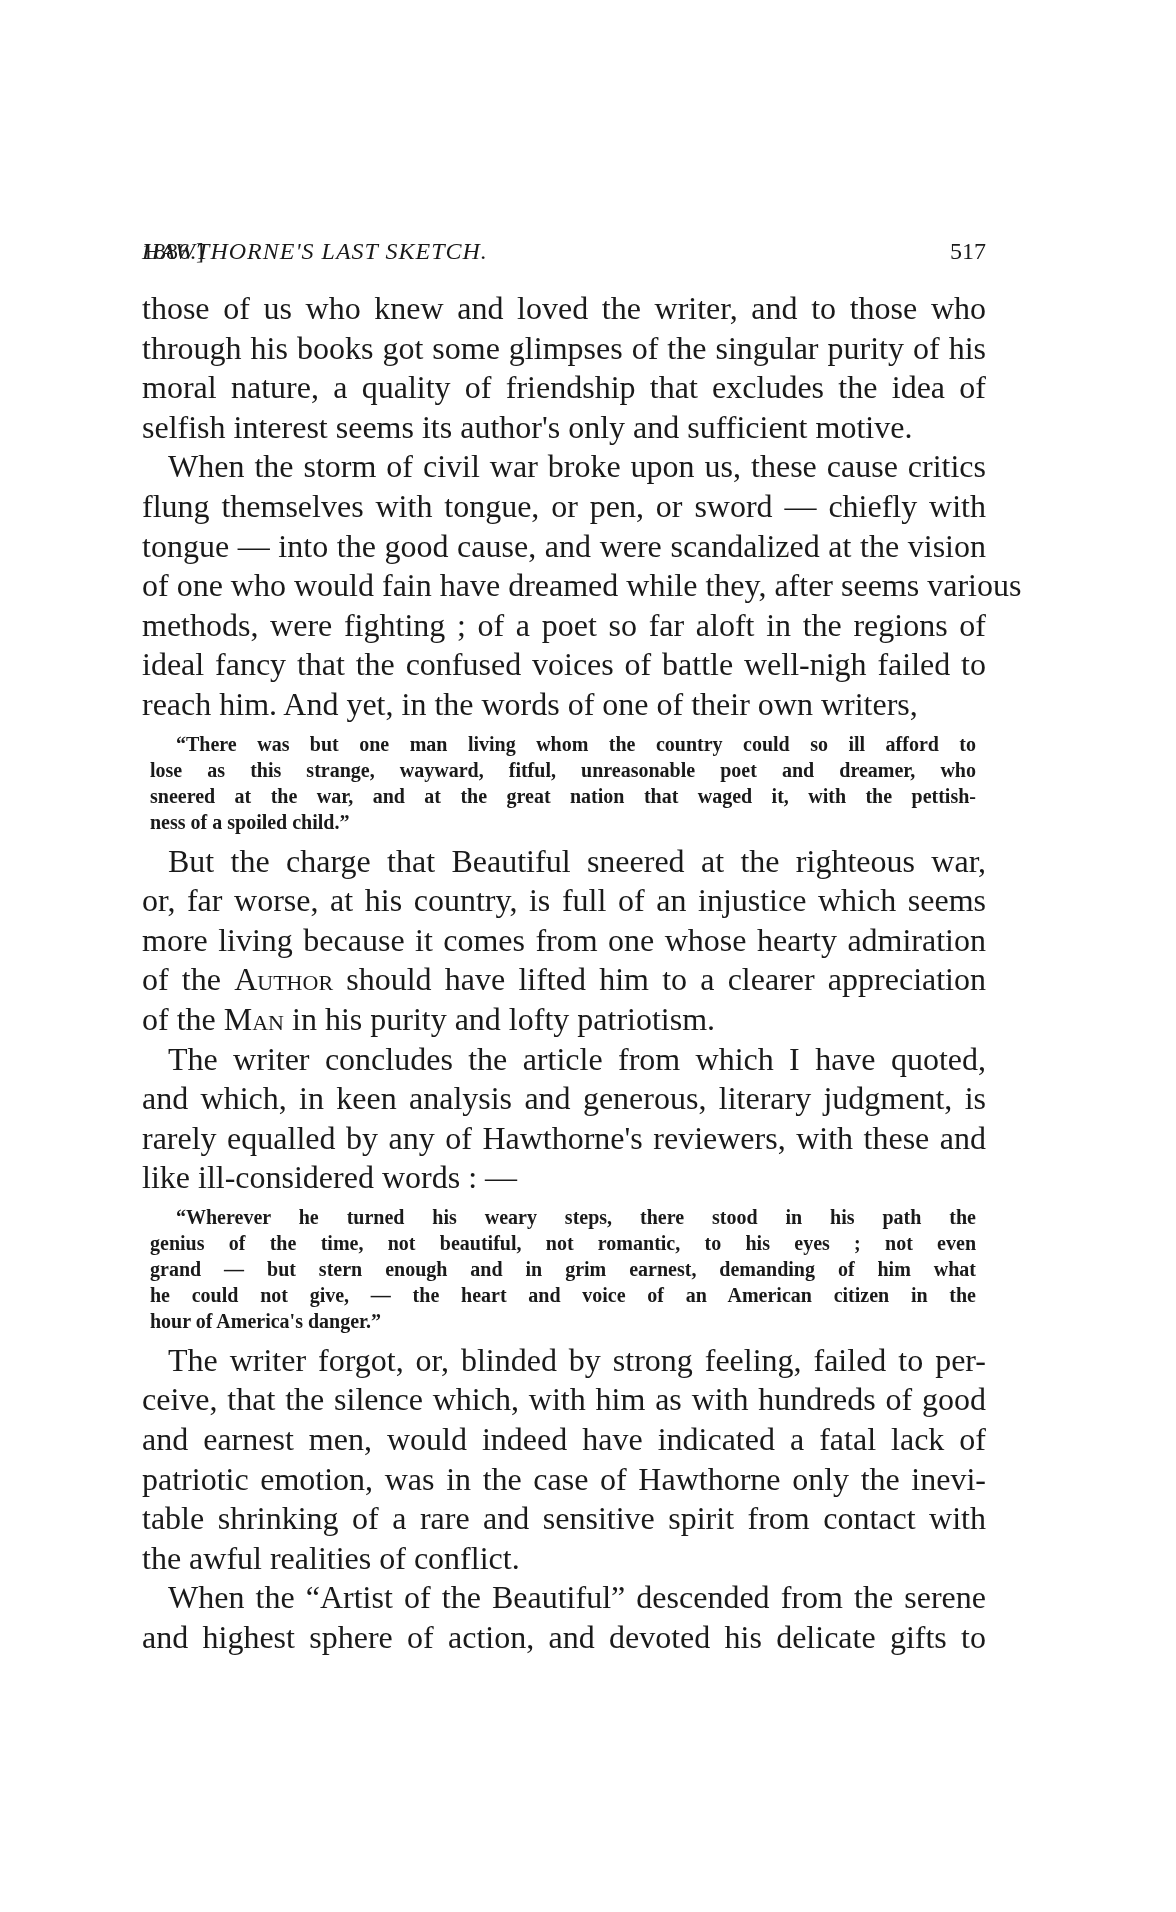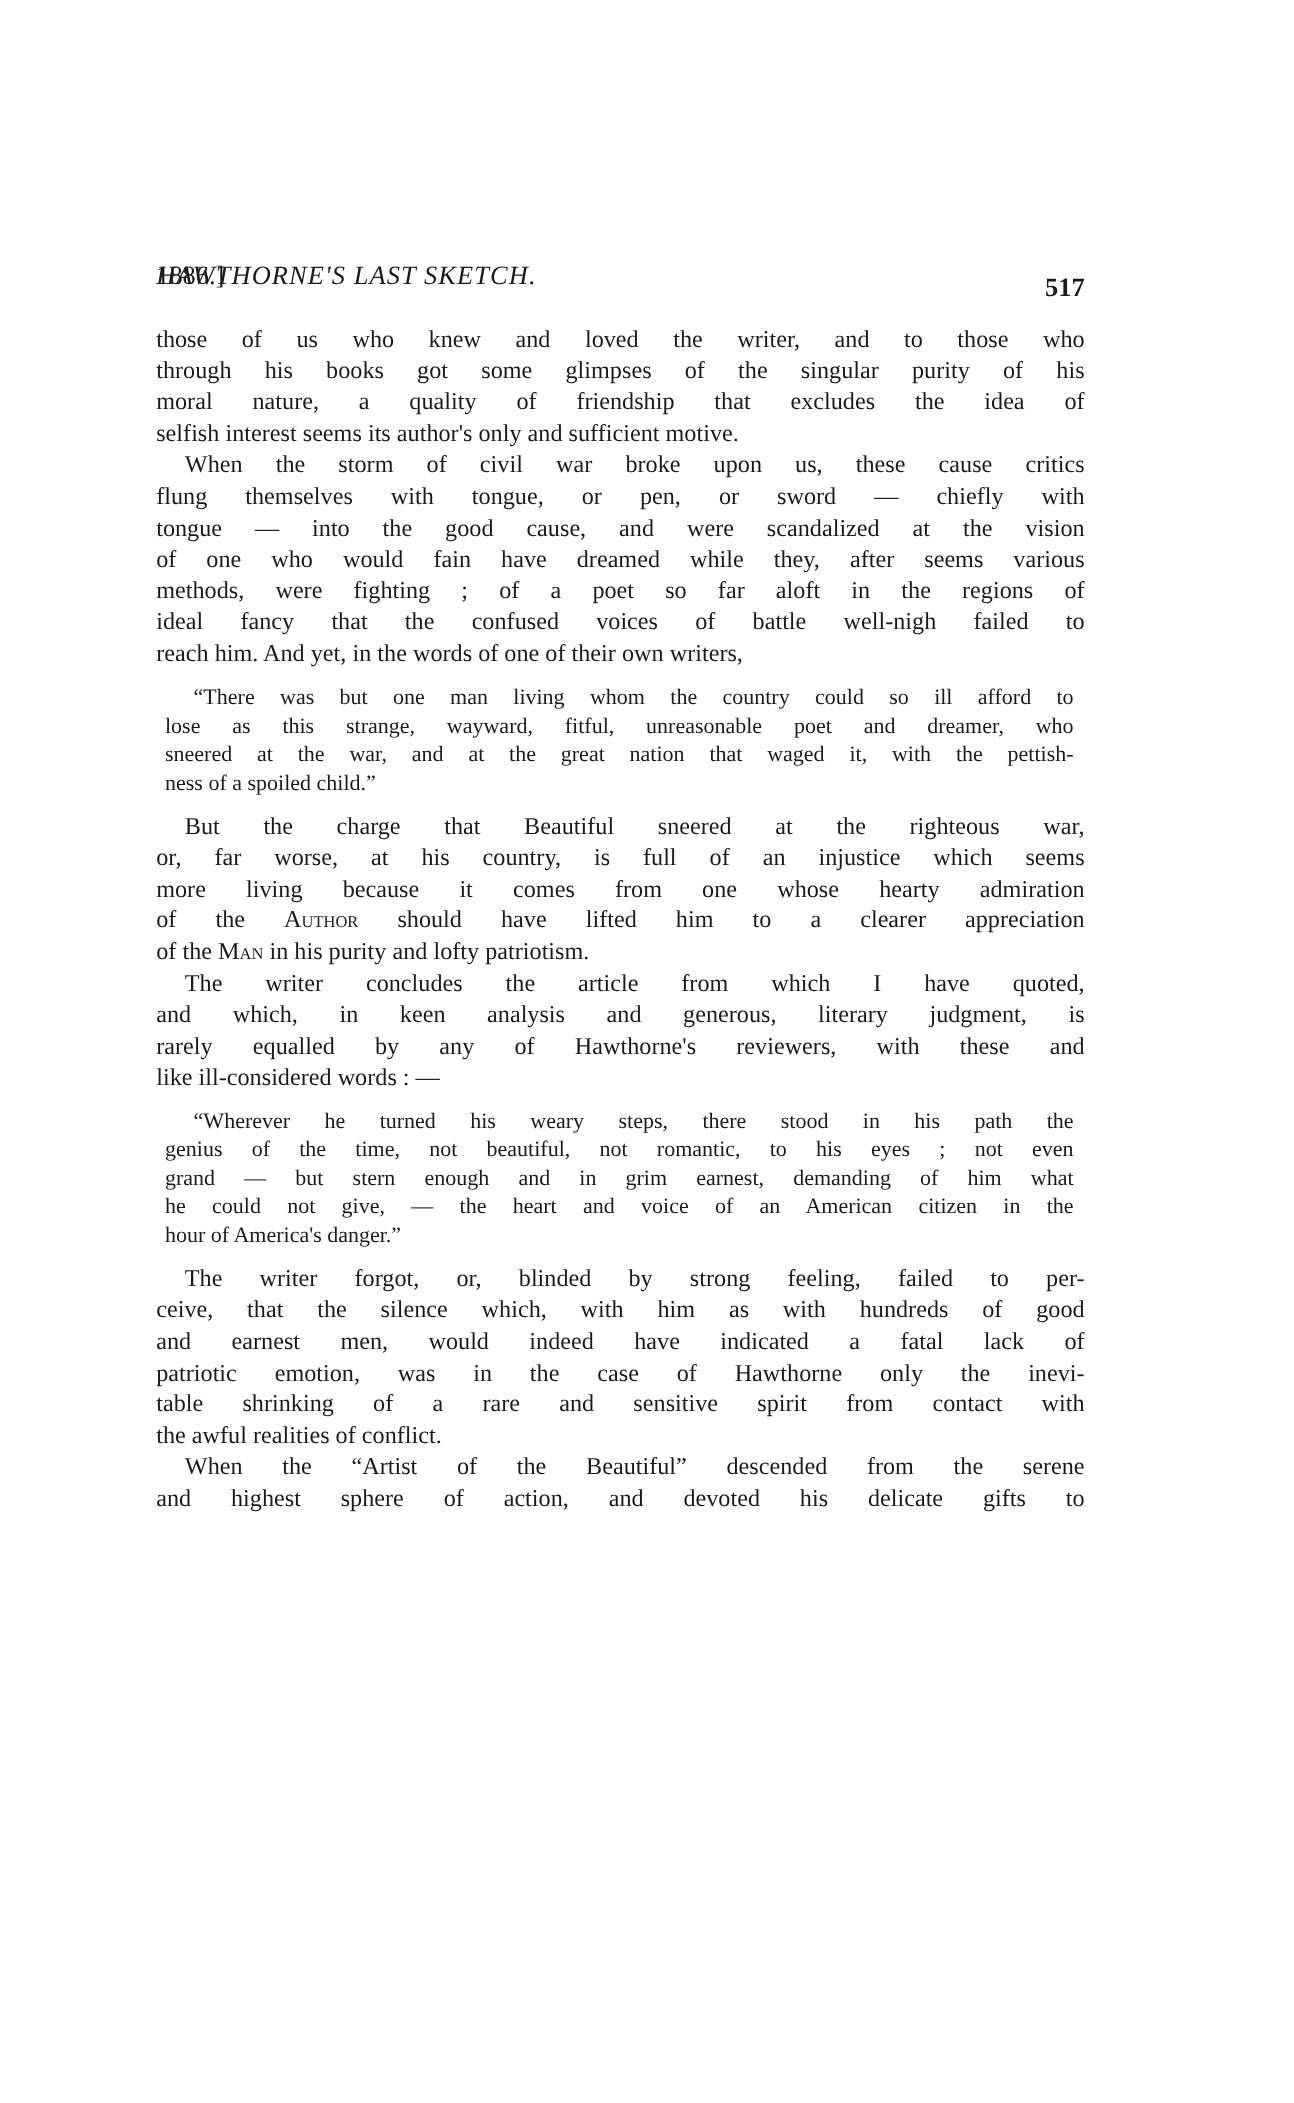--- a/index.html
+++ b/index.html
@@ -2,28 +2,28 @@
 <html><head>
 <meta charset="utf-8">
 <style>
   html, body { margin: 0; padding: 0; background: #ffffff; }
   body { width: 1176px; height: 1912px; position: relative; overflow: hidden;
          font-family: "Liberation Serif", "DejaVu Serif", serif; color: #1a1a1a; }
   .page { position: absolute; left: 142px; top: 238px; width: 844px; }
   .header { position: relative; height: 30px; font-size: 24px; }
   .header .left { position: absolute; left: 0; top: 0; }
   .header .title { position: absolute; left: 0; right: 0; top: 0; text-align: left; font-style: italic; letter-spacing: 1px; }
-  .header .right { position: absolute; right: 0; top: 11px; font-weight: bold; }
+  .header .right { position: absolute; right: 0; top: 0; }
   .body { margin-top: 26px; }
-  .line { display: block; font-size: 22px; line-height: 28.6px; height: 28.6px;
-          text-align: justify; text-align-last: justify; white-space: nowrap; }
+  .line { display: block; font-size: 32px; line-height: 28.6px; height: 28.6px;
+          text-align: justify; text-align-last: justify; white-space: nowrap; margin-top: 11px; }
   .line.last { text-align-last: left; }
   .line.indent { padding-left: 26px; }
   .para { margin: 0; }
-  .quote { margin: 12px 10px 12px 0; padding-left: 8px; }
+  .quote { margin: 12px 10px 12px 0; padding-left: 8px; font-weight: bold; }
   .qline { display: block; font-size: 20px; line-height: 26px; height: 26px;
            text-align: justify; text-align-last: justify; white-space: nowrap; }
   .qline.indent { padding-left: 26px; }
   .qline.last { text-align-last: left; }
   .sc { font-variant: small-caps; }
 </style>
 </head>
 <body>
 
 <div class="page">

